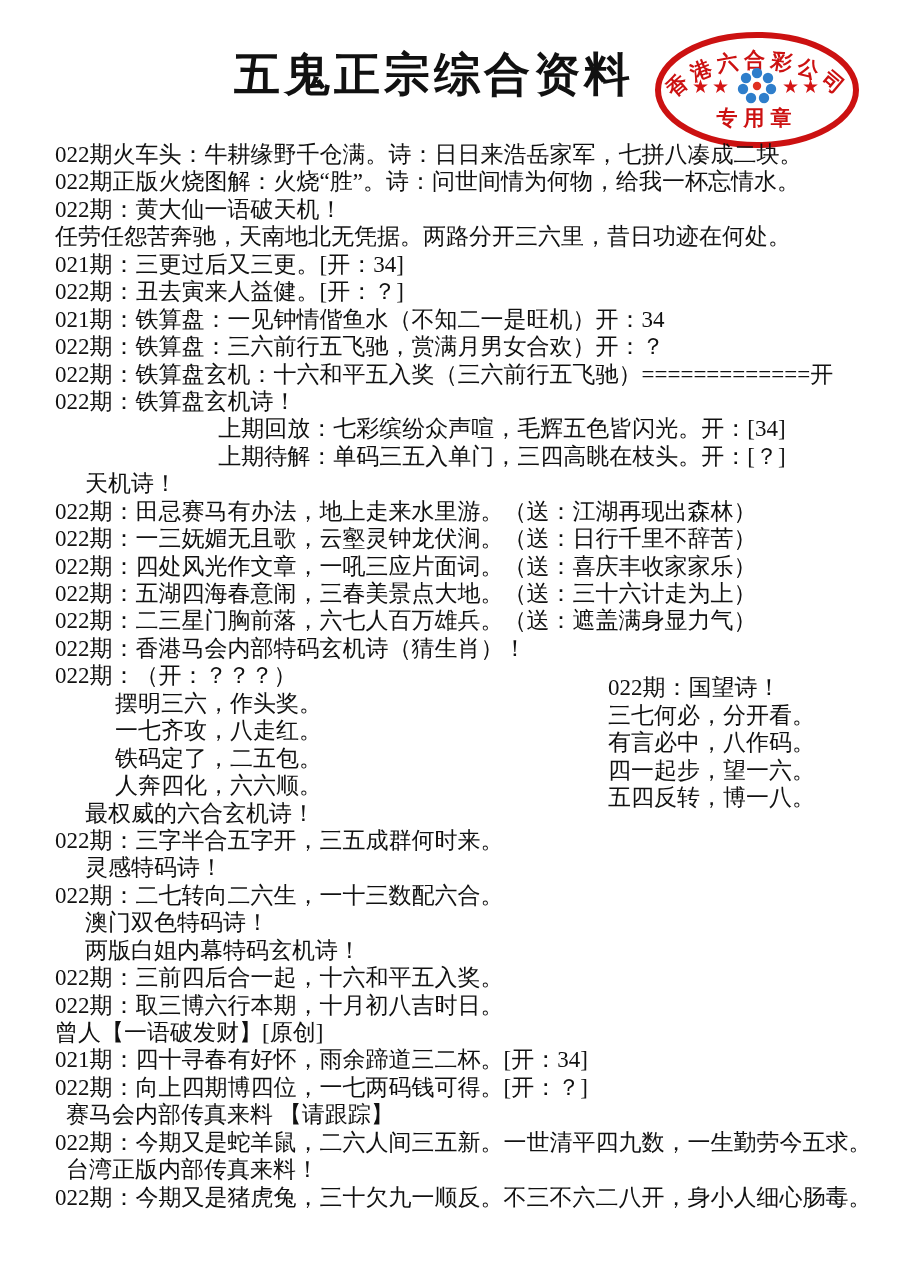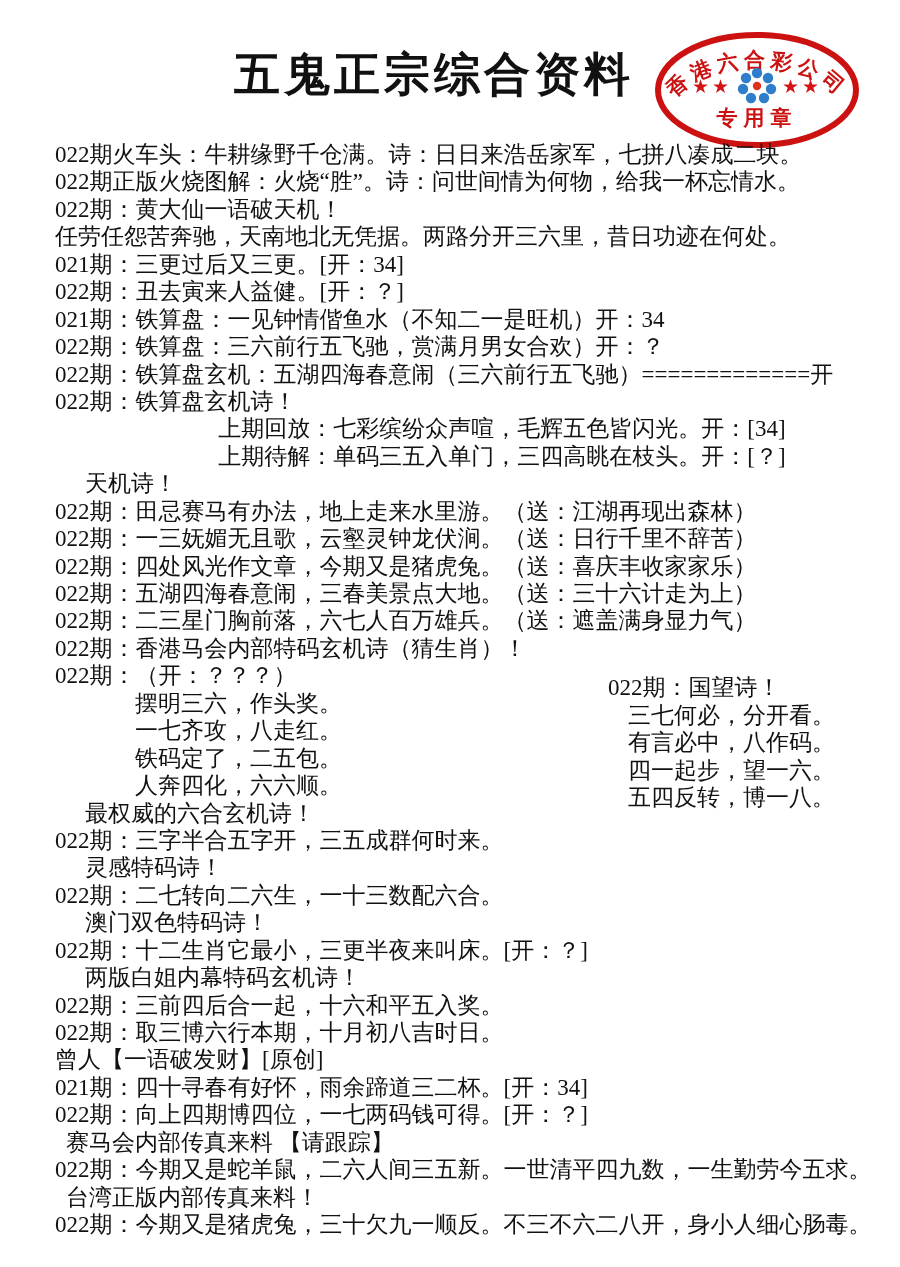--- a/index.html
+++ b/index.html
@@ -33,21 +33,21 @@
   .row{
     position:relative;
     height:27.45px;
     line-height:27.45px;
     font-size:23px;
     white-space:nowrap;
   }
   .in0{padding-left:55px;}
   .in1{padding-left:66px;}
   .in2{padding-left:85px;}
-  .in3{padding-left:115px;margin-left:20px;}
+  .in3{padding-left:115px;}
   .in4{padding-left:104px;text-align:center;}
   .right-col{
     position:absolute;
     left:608px;top:12px;
   }
 </style>
 </head>
 <body>
 
 <div class="page">
@@ -77,42 +77,41 @@
 
   <div class="text-body">
       <div class="row in0"><span>022期火车头：牛耕缘野千仓满。诗：日日来浩岳家军，七拼八凑成二块。</span></div>
       <div class="row in0"><span>022期正版火烧图解：火烧“胜”。诗：问世间情为何物，给我一杯忘情水。</span></div>
       <div class="row in0"><span>022期：黄大仙一语破天机！</span></div>
       <div class="row in0"><span>任劳任怨苦奔驰，天南地北无凭据。两路分开三六里，昔日功迹在何处。</span></div>
       <div class="row in0"><span>021期：三更过后又三更。[开：34]</span></div>
       <div class="row in0"><span>022期：丑去寅来人益健。[开：？]</span></div>
       <div class="row in0"><span>021期：铁算盘：一见钟情偕鱼水（不知二一是旺机）开：34</span></div>
       <div class="row in0"><span>022期：铁算盘：三六前行五飞驰，赏满月男女合欢）开：？</span></div>
-      <div class="row in0"><span>022期：铁算盘玄机：五湖四海春意闹（三六前行五飞驰）=============开</span></div>
+      <div class="row in0"><span>022期：铁算盘玄机：十六和平五入奖（三六前行五飞驰）=============开</span></div>
       <div class="row in0"><span>022期：铁算盘玄机诗！</span></div>
       <div class="row in4"><span>上期回放：七彩缤纷众声喧，毛辉五色皆闪光。开：[34]</span></div>
       <div class="row in4"><span>上期待解：单码三五入单门，三四高眺在枝头。开：[？]</span></div>
       <div class="row in2"><span>天机诗！</span></div>
       <div class="row in0"><span>022期：田忌赛马有办法，地上走来水里游。（送：江湖再现出森林）</span></div>
       <div class="row in0"><span>022期：一三妩媚无且歌，云壑灵钟龙伏涧。（送：日行千里不辞苦）</span></div>
-      <div class="row in0"><span>022期：四处风光作文章，今期又是猪虎兔。（送：喜庆丰收家家乐）</span></div>
+      <div class="row in0"><span>022期：四处风光作文章，一吼三应片面词。（送：喜庆丰收家家乐）</span></div>
       <div class="row in0"><span>022期：五湖四海春意闹，三春美景点大地。（送：三十六计走为上）</span></div>
       <div class="row in0"><span>022期：二三星门胸前落，六七人百万雄兵。（送：遮盖满身显力气）</span></div>
       <div class="row in0"><span>022期：香港马会内部特码玄机诗（猜生肖）！</span></div>
       <div class="row in0"><span>022期：（开：？？？）</span><span class="right-col">022期：国望诗！</span></div>
       <div class="row in3"><span>摆明三六，作头奖。</span><span class="right-col">三七何必，分开看。</span></div>
       <div class="row in3"><span>一七齐攻，八走红。</span><span class="right-col">有言必中，八作码。</span></div>
       <div class="row in3"><span>铁码定了，二五包。</span><span class="right-col">四一起步，望一六。</span></div>
       <div class="row in3"><span>人奔四化，六六顺。</span><span class="right-col">五四反转，博一八。</span></div>
       <div class="row in2"><span>最权威的六合玄机诗！</span></div>
       <div class="row in0"><span>022期：三字半合五字开，三五成群何时来。</span></div>
       <div class="row in2"><span>灵感特码诗！</span></div>
       <div class="row in0"><span>022期：二七转向二六生，一十三数配六合。</span></div>
       <div class="row in2"><span>澳门双色特码诗！</span></div>
-      <div class="row in0"><span>022期：十二生肖它最小，三更半夜来叫床。[开：？]</span></div>
       <div class="row in2"><span>两版白姐内幕特码玄机诗！</span></div>
       <div class="row in0"><span>022期：三前四后合一起，十六和平五入奖。</span></div>
       <div class="row in0"><span>022期：取三博六行本期，十月初八吉时日。</span></div>
       <div class="row in0"><span>曾人【一语破发财】[原创]</span></div>
       <div class="row in0"><span>021期：四十寻春有好怀，雨余蹄道三二杯。[开：34]</span></div>
       <div class="row in0"><span>022期：向上四期博四位，一七两码钱可得。[开：？]</span></div>
       <div class="row in1"><span>赛马会内部传真来料 【请跟踪】</span></div>
       <div class="row in0"><span>022期：今期又是蛇羊鼠，二六人间三五新。一世清平四九数，一生勤劳今五求。</span></div>
       <div class="row in1"><span>台湾正版内部传真来料！</span></div>
       <div class="row in0"><span>022期：今期又是猪虎兔，三十欠九一顺反。不三不六二八开，身小人细心肠毒。</span></div>

